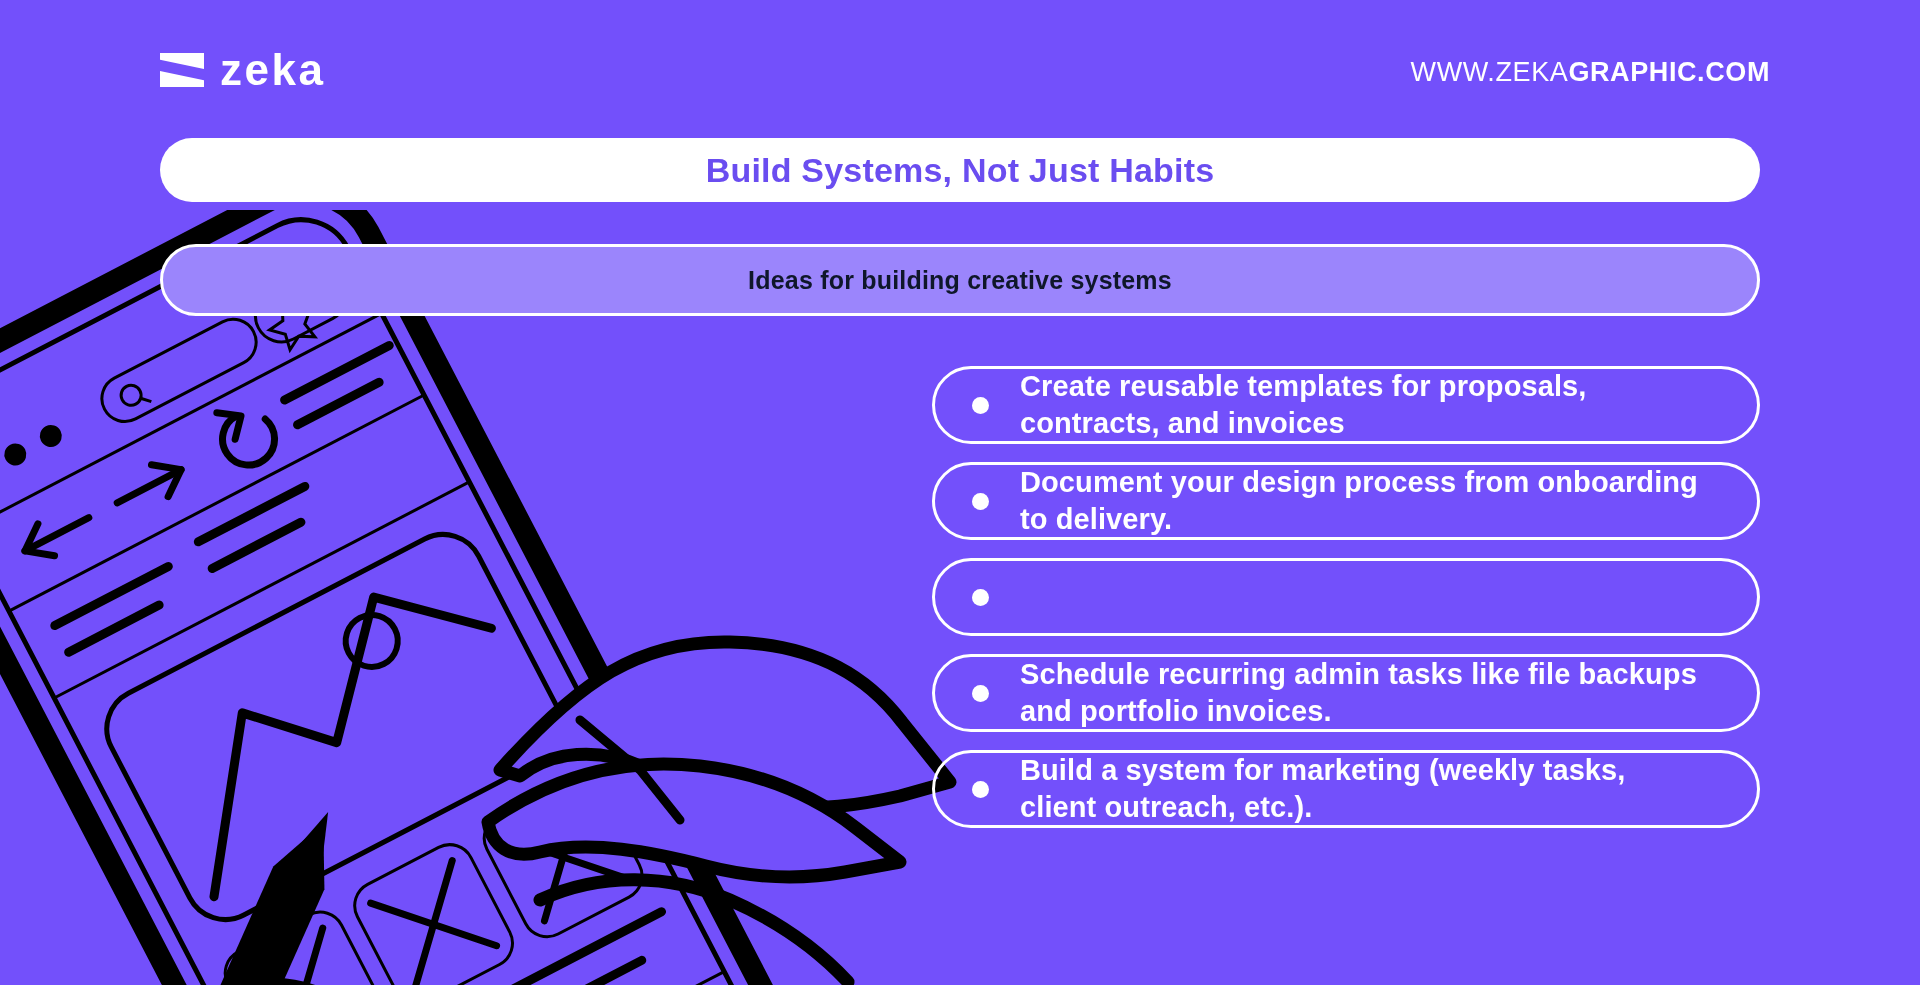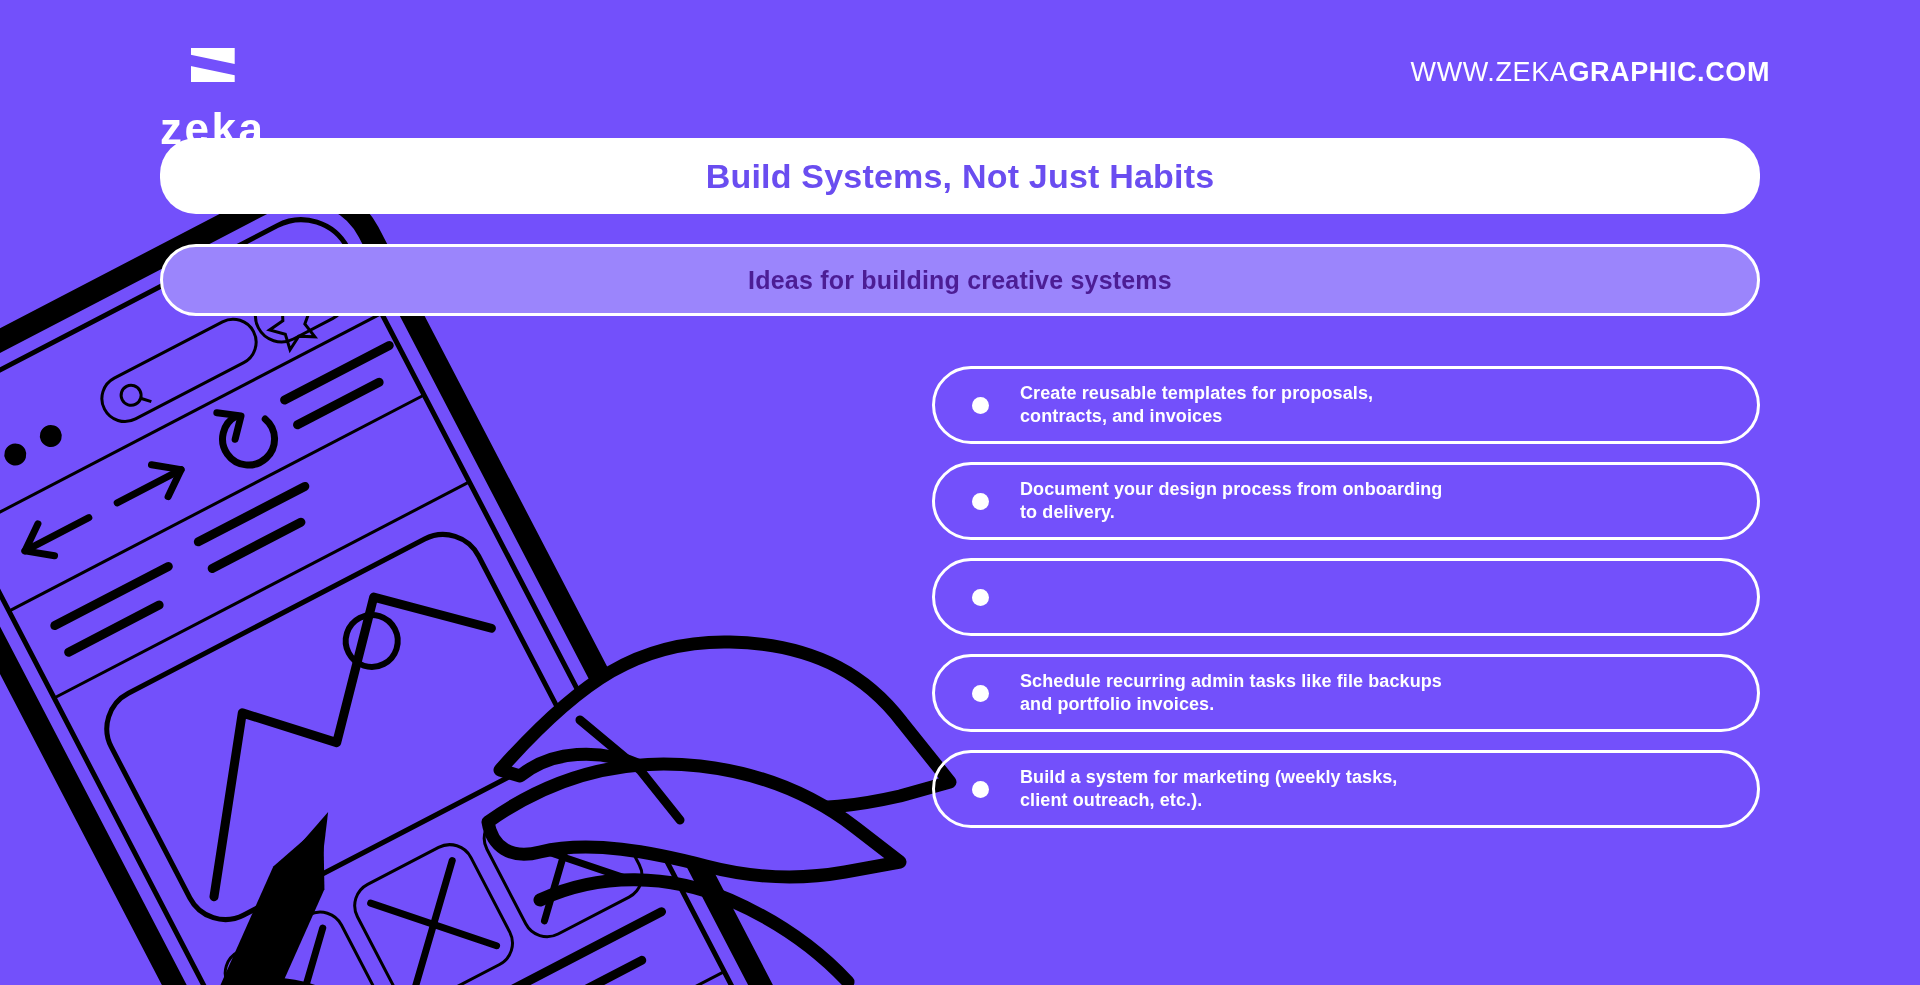--- a/index.html
+++ b/index.html
@@ -9,50 +9,50 @@
     font-family:"Liberation Sans", sans-serif;
     position:relative;
   }
   .canvas{position:absolute;inset:0;width:1920px;height:985px;overflow:hidden;}
 
   
   .illus{position:absolute;left:-60px;top:210px;width:1060px;height:900px;pointer-events:none;}
   .illus svg{display:block;}
 
   
-  .brand{position:absolute;left:160px;top:48px;display:flex;align-items:center;gap:25px;flex-direction:column;}
+  .brand{position:absolute;left:160px;top:48px;display:flex;align-items:center;gap:16px;}
   .brand-mark{width:44px;height:34px;position:relative;}
   .brand-mark .m-top{position:absolute;left:0;top:0;width:44px;height:16px;background:#ffffff;
         clip-path:polygon(0 0,100% 0,100% 100%,0 42%);}
   .brand-mark .m-bot{position:absolute;left:0;top:18px;width:44px;height:16px;background:#ffffff;
         clip-path:polygon(0 0,100% 58%,100% 100%,0 100%);}
   .brand-word{color:#fff;font-size:44px;font-weight:700;letter-spacing:2.5px;line-height:1;}
 
   .site{position:absolute;right:150px;top:57px;color:#ffffff;font-size:27px;letter-spacing:.6px;
         white-space:nowrap;}
   .site .lite{font-weight:400;}
   .site .bold{font-weight:700;}
 
   
-  .title-bar{position:absolute;left:160px;top:138px;width:1600px;height:76px;background:#ffffff;
+  .title-bar{position:absolute;left:160px;top:138px;width:1600px;height:64px;background:#ffffff;
       border-radius:36px;display:flex;align-items:center;justify-content:center;}
   .title-bar .t{color:#6a4df0;font-size:34px;font-weight:700;letter-spacing:.2px;}
 
   .sub-bar{position:absolute;left:160px;top:244px;width:1600px;height:72px;background:#9b85fc;
       border:3px solid #ffffff;box-sizing:border-box;border-radius:36px;
       display:flex;align-items:center;justify-content:center;}
-  .sub-bar .s{color:#4c1d95;font-size:25px;font-weight:700;letter-spacing:.2px;}
+  .sub-bar .s{color:#0f172a;font-size:25px;font-weight:700;letter-spacing:.2px;}
 
   
   .list{position:absolute;left:932px;top:366px;width:828px;}
   .pill{position:relative;height:78px;border:3px solid #ffffff;border-radius:39px;
       box-sizing:border-box;display:flex;align-items:center;margin-bottom:18px;}
   .pill .dot{width:17px;height:17px;border-radius:50%;background:#ffffff;
       margin-left:37px;flex:0 0 auto;}
-  .pill .txt{color:#ffffff;font-size:18px;font-weight:700;line-height:1.28;
+  .pill .txt{color:#ffffff;font-size:29px;font-weight:700;line-height:1.28;
       margin-left:31px;letter-spacing:.1px;}
 </style>
 </head>
 <body>
 
 <div class="canvas">
 
   <div class="illus">
     <svg width="1060" height="900" viewBox="0 0 1060 900" fill="none" xmlns="http://www.w3.org/2000/svg">
       <defs>

